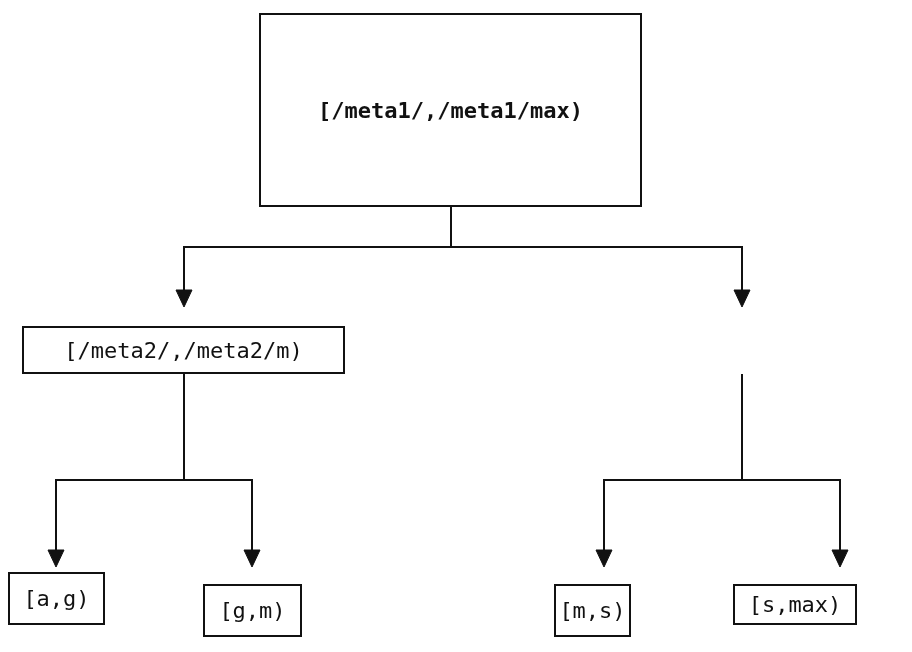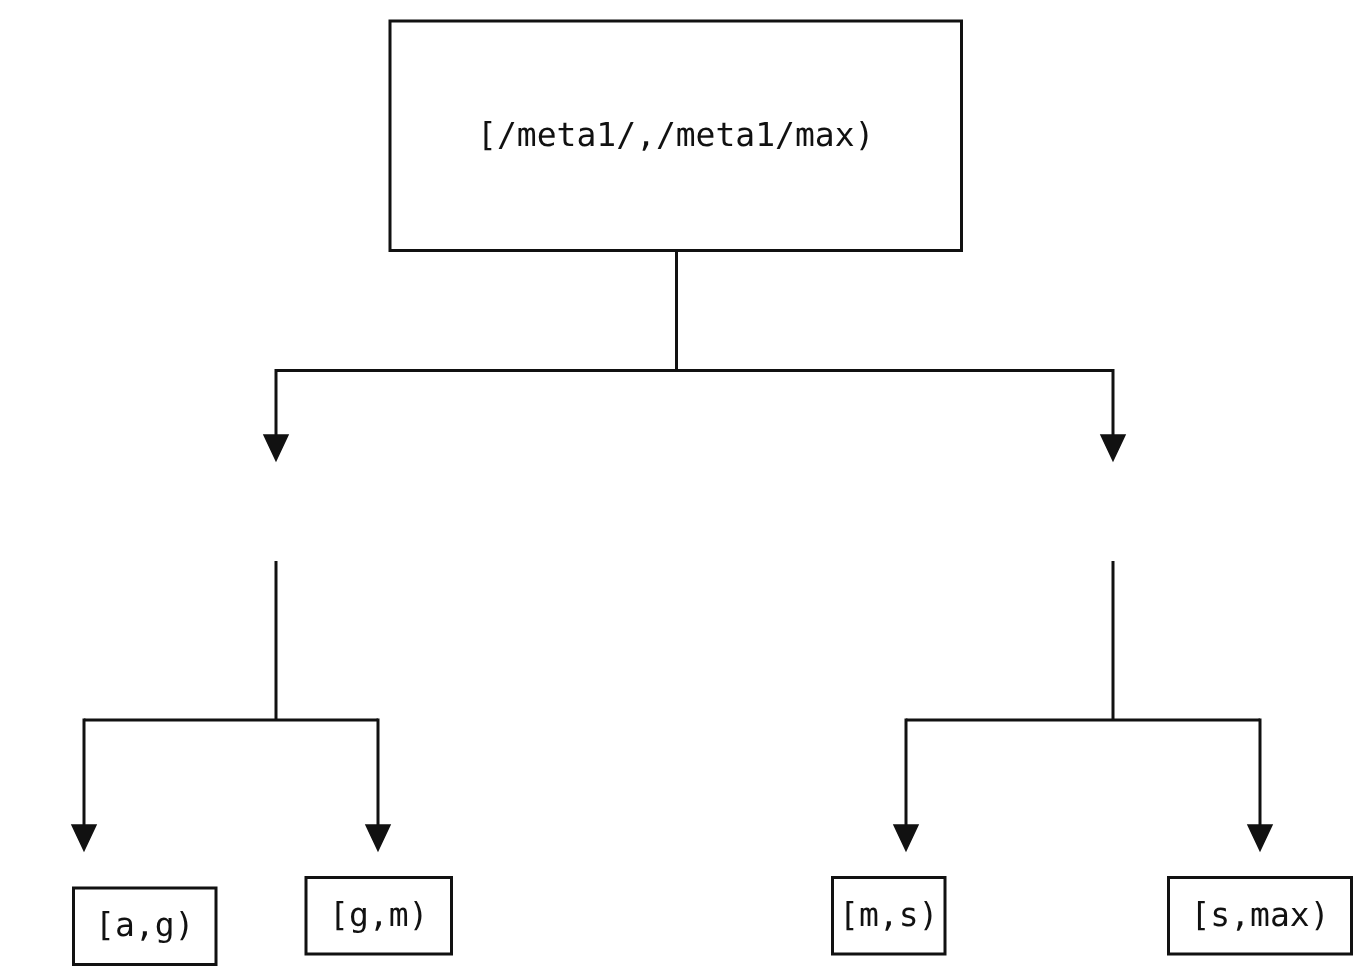--- a/index.html
+++ b/index.html
@@ -36,27 +36,27 @@
     box-sizing: border-box;
     border: 2px solid #111111;
     background: #ffffff;
     color: #111111;
     display: flex;
     align-items: center;
     justify-content: center;
     font-size: 22px;
     white-space: nowrap;
   }
-  .node-root   { left: 259px; top: 13px;  width: 383px; height: 155px; }
+  .node-root   { left: 259px; top: 13px;  width: 383px; height: 194px; font-weight: bold; }
   .node-left   { left: 22px;  top: 326px; width: 323px; height: 48px; }
   .node-right  { left: 582px; top: 326px; width: 321px; height: 48px; }
-  .node-leaf-ag   { left: 8px;   top: 591px; width: 97px;  height: 53px; margin-left: 40px; }
+  .node-leaf-ag   { left: 8px;   top: 572px; width: 97px;  height: 53px; }
   .node-leaf-gm   { left: 203px; top: 584px; width: 99px;  height: 53px; }
   .node-leaf-ms   { left: 554px; top: 584px; width: 77px;  height: 53px; }
-  .node-leaf-smax { left: 778px; top: 584px; width: 124px; height: 53px; }
+  .node-leaf-smax { left: 733px; top: 584px; width: 124px; height: 41px; }
 </style>
 </head>
 <body>
 
 <div class="canvas">
 
   <svg class="edges" viewBox="0 0 912 652" aria-hidden="true">
 
     <g>
       <path d="M451 168 V247"></path>
@@ -99,20 +99,21 @@
     </g>
 
     <g>
       <path d="M840 479 V550"></path>
       <polygon points="832,550 848,550 840,567"></polygon>
     </g>
   </svg>
 
   <div class="node node-root">[/meta1/,/meta1/max)</div>
 
+  <div class="node node-left">[/meta2/,/meta2/m)</div>
 
 
   <div class="node node-leaf-ag">[a,g)</div>
 
   <div class="node node-leaf-gm">[g,m)</div>
 
   <div class="node node-leaf-ms">[m,s)</div>
 
   <div class="node node-leaf-smax">[s,max)</div>
 

